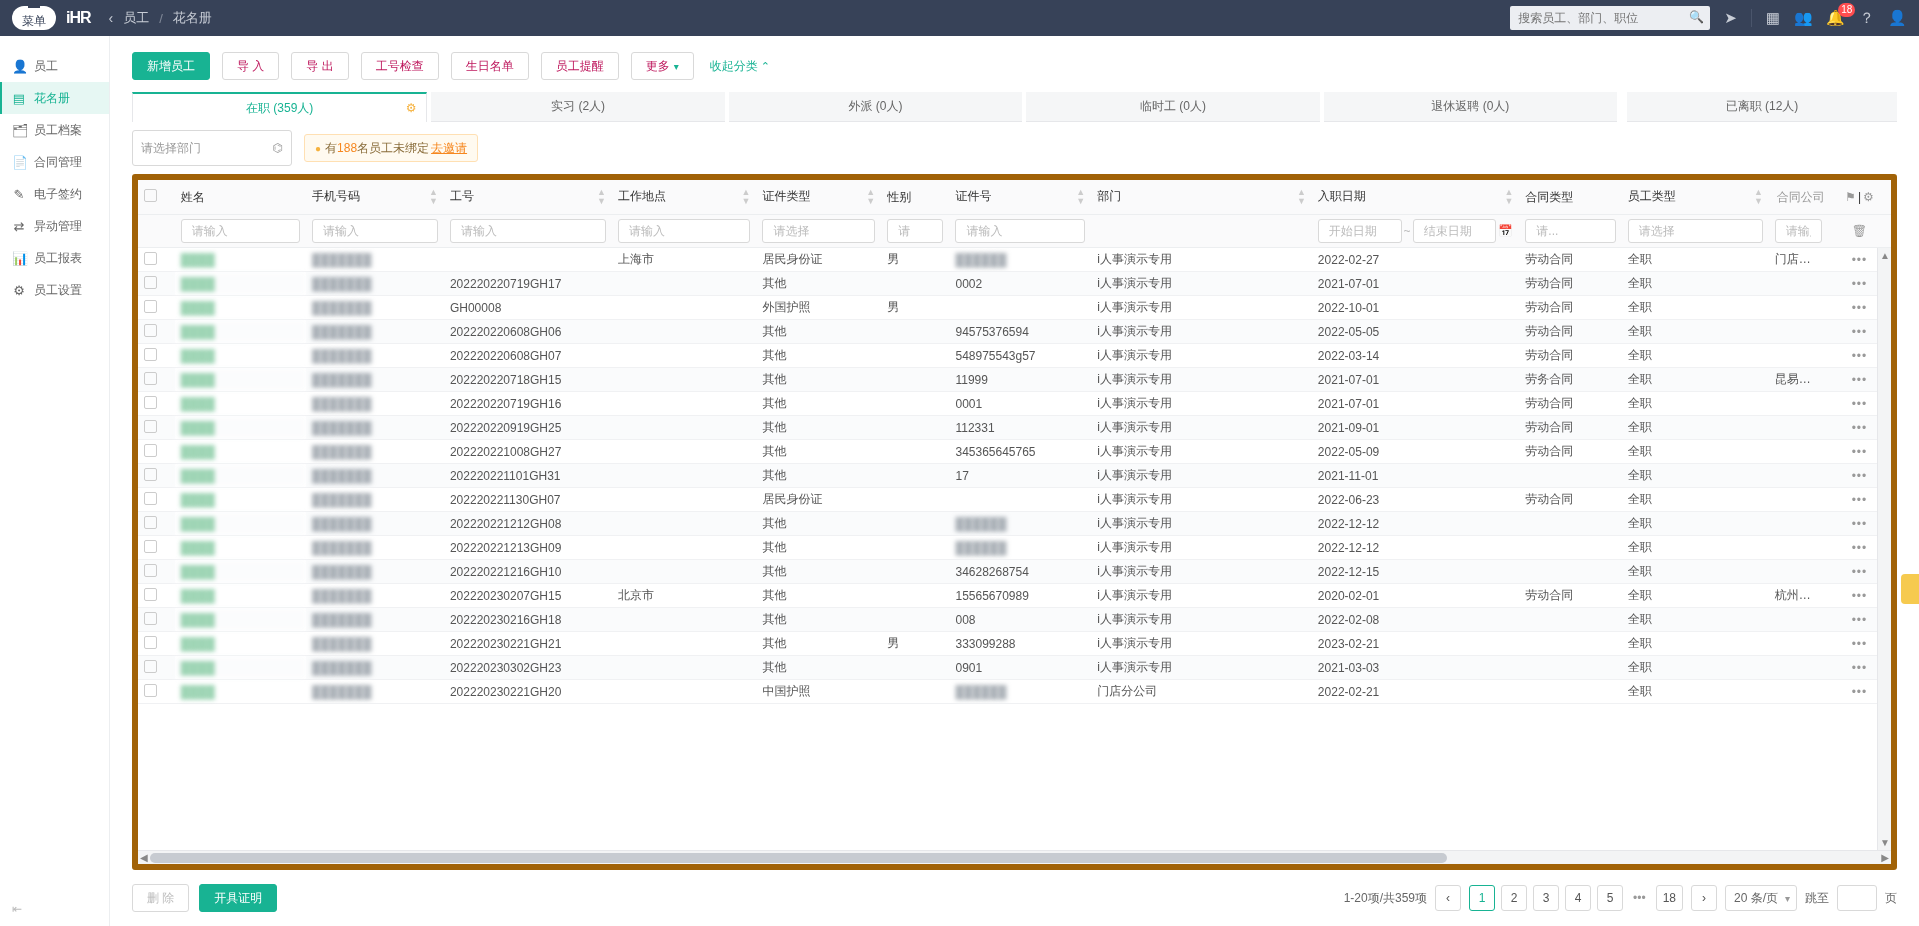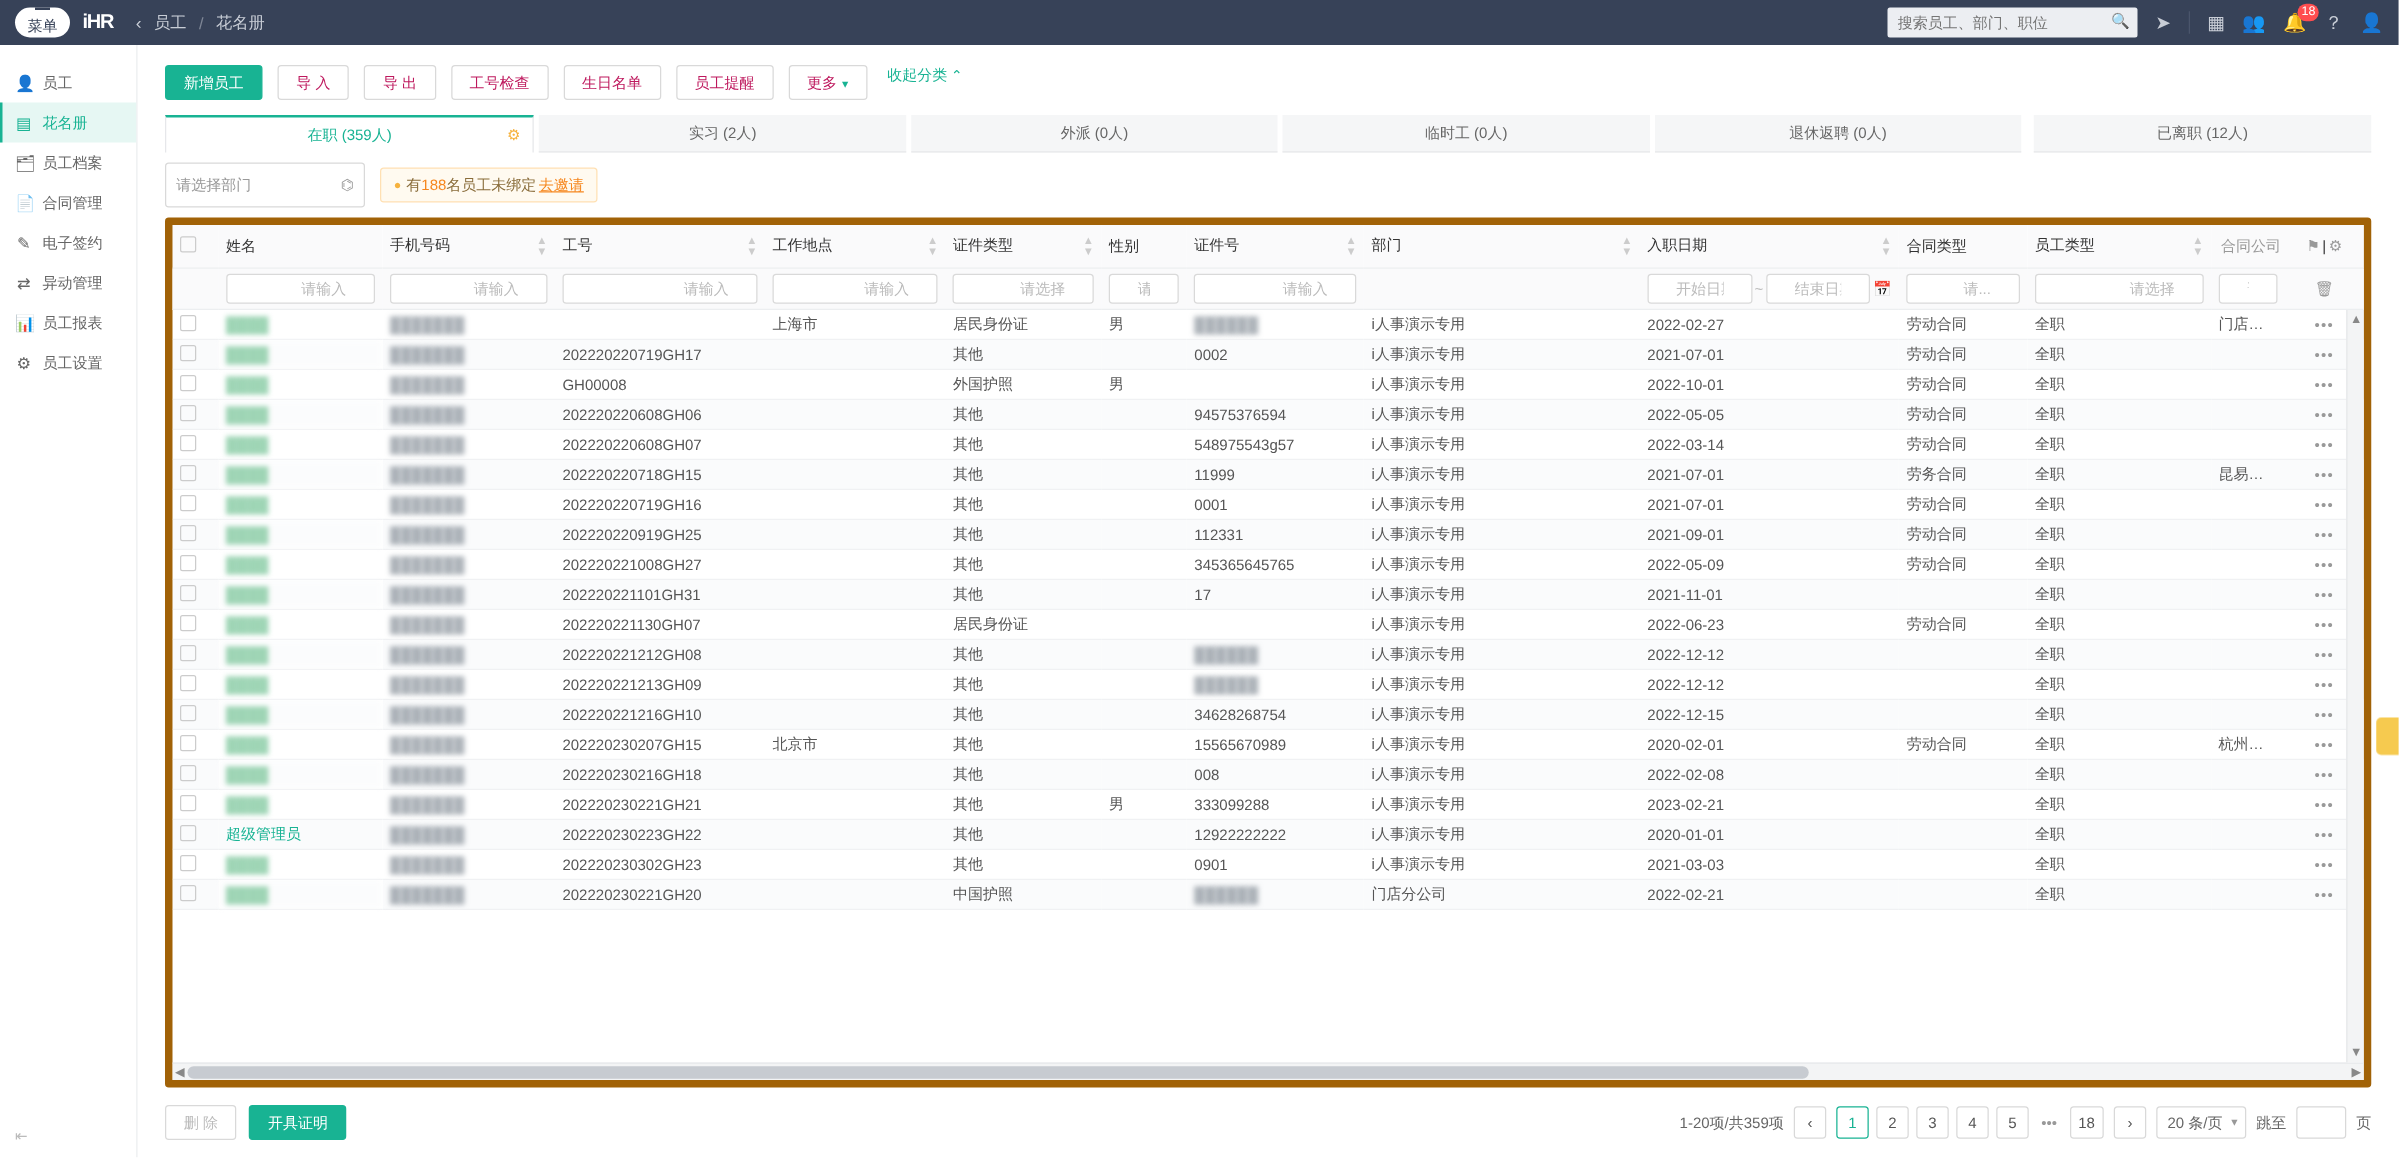--- a/index.html
+++ b/index.html
@@ -25,21 +25,21 @@
 .layout { display: flex; height: calc(100vh - 36px); }
 .sidebar { width: 110px; background: #fff; border-right: 1px solid #eceef0; padding-top: 14px; position: relative; }
 .side-item { display: flex; align-items: center; gap: 8px; height: 32px; padding: 0 12px; color: #666; cursor: pointer; font-size: 12px; }
 .side-item.active { background: #e6f7f3; color: #18b393; border-left: 2px solid #18b393; padding-left: 10px; }
 .side-item .si-icon { width: 14px; text-align: center; font-size: 13px; }
 .collapse-btn { position: absolute; bottom: 10px; left: 12px; color: #bbb; cursor: pointer; }
 
 .main { flex: 1; padding: 16px 22px 10px 22px; overflow: hidden; display: flex; flex-direction: column; }
 
 
-.toolbar { display: flex; align-items: flex-start; gap: 12px; margin-bottom: 12px; }
+.toolbar { display: flex; align-items: center; gap: 12px; margin-bottom: 12px; }
 .btn { height: 28px; line-height: 26px; padding: 0 14px; border: 1px solid #d9d9d9; background: #fff; border-radius: 3px; color: #be185d; cursor: pointer; font-size: 12px; }
 .btn.primary { background: #18b393; border-color: #18b393; color: #fff; }
 .btn.more::after { content: "▾"; margin-left: 4px; font-size: 10px; color: #18b393; }
 .collapse-cat { color: #18b393; cursor: pointer; margin-left: 4px; }
 .collapse-cat::after { content: "⌃"; margin-left: 3px; font-size: 11px; }
 
 
 .tabs-row { display: flex; gap: 4px; margin-bottom: 8px; }
 .tab { flex: 1; height: 30px; background: #f5f6f7; border-bottom: 1px solid #e6e7ea; display: flex; align-items: center; justify-content: center; color: #666; cursor: pointer; position: relative; font-size: 12px; }
 .tab.active { background: #fff; color: #18b393; border-top: 2px solid #18b393; border-left: 1px solid #e6e7ea; border-right: 1px solid #e6e7ea; border-bottom: none; font-weight: 500; }
@@ -57,21 +57,21 @@
 
 
 .table-wrap { flex: 1; border: 6px solid #a16207; border-radius: 3px; overflow: hidden; display: flex; flex-direction: column; position: relative; }
 table { width: 100%; border-collapse: collapse; table-layout: fixed; }
 thead { background: #fafafb; }
 th { text-align: left; font-weight: 500; color: #333; padding: 8px 6px; border-bottom: 1px solid #eceef0; font-size: 12px; position: relative; white-space: nowrap; overflow: hidden; }
 th .sort { float: right; color: #ccc; font-size: 9px; line-height: 1; }
 th.tools { text-align: center; }
 th.tools span { color: #999; cursor: pointer; margin: 0 2px; }
 .filter-row td { padding: 4px 6px; border-bottom: 1px solid #eceef0; background: #fafafb; }
-.filt-input { width: 100%; height: 24px; border: 1px solid #d9d9d9; border-radius: 3px; padding: 0 22px; font-size: 12px; color: #0369a1; background: #fff; outline: none; text-align: right; }
+.filt-input { width: 100%; height: 24px; border: 1px solid #d9d9d9; border-radius: 3px; padding: 0 10px; font-size: 12px; color: #0369a1; background: #fff; outline: none; }
 .filt-input::placeholder { color: #bbb; }
 tbody tr { height: 22px; }
 tbody tr:nth-child(even) td { background: #fafbfc; }
 tbody td { padding: 3px 6px; border-bottom: 1px solid #f0f1f3; font-size: 12px; color: #555; white-space: nowrap; overflow: hidden; text-overflow: ellipsis; }
 td.blur { color: transparent; text-shadow: 0 0 4px rgba(120,130,140,.6); }
 td.greenish { color: #5eb984; filter: blur(2px); opacity: .6; }
 td.admin { color: #18b393; }
 .chk { width: 13px; height: 13px; border: 1px solid #ccc; display: inline-block; border-radius: 2px; }
 .row-actions { text-align: center; color: #999; }
 .dots { letter-spacing: 1px; cursor: pointer; }
@@ -573,36 +573,20 @@
                 <td>333099288</td>
                 <td>i人事演示专用</td>
                 <td>2023-02-21</td>
                 <td></td>
                 <td>全职</td>
                 <td></td>
                 <td class="row-actions"><span class="dots">•••</span></td>
               </tr>
               <tr>
                 <td><span class="chk"></span></td>
-                <td class="admin">超级管理员</td>
-                <td class="blur">███████</td>
-                <td>202220230223GH22</td>
-                <td></td>
-                <td>其他</td>
-                <td></td>
-                <td>12922222222</td>
-                <td>i人事演示专用</td>
-                <td>2020-01-01</td>
-                <td></td>
-                <td>全职</td>
-                <td></td>
-                <td class="row-actions"><span class="dots">•••</span></td>
-              </tr>
-              <tr>
-                <td><span class="chk"></span></td>
                 <td class="greenish">████</td>
                 <td class="blur">███████</td>
                 <td>202220230302GH23</td>
                 <td></td>
                 <td>其他</td>
                 <td></td>
                 <td>0901</td>
                 <td>i人事演示专用</td>
                 <td>2021-03-03</td>
                 <td></td>

